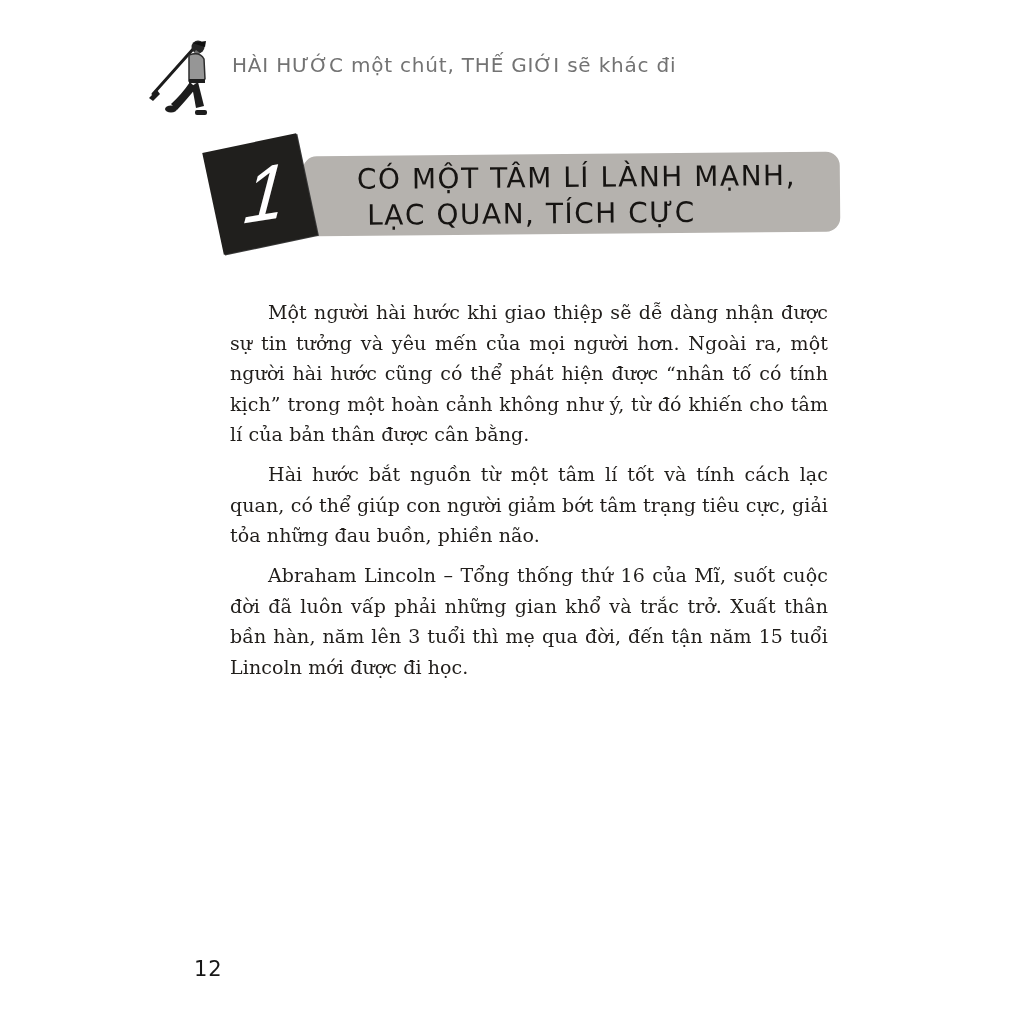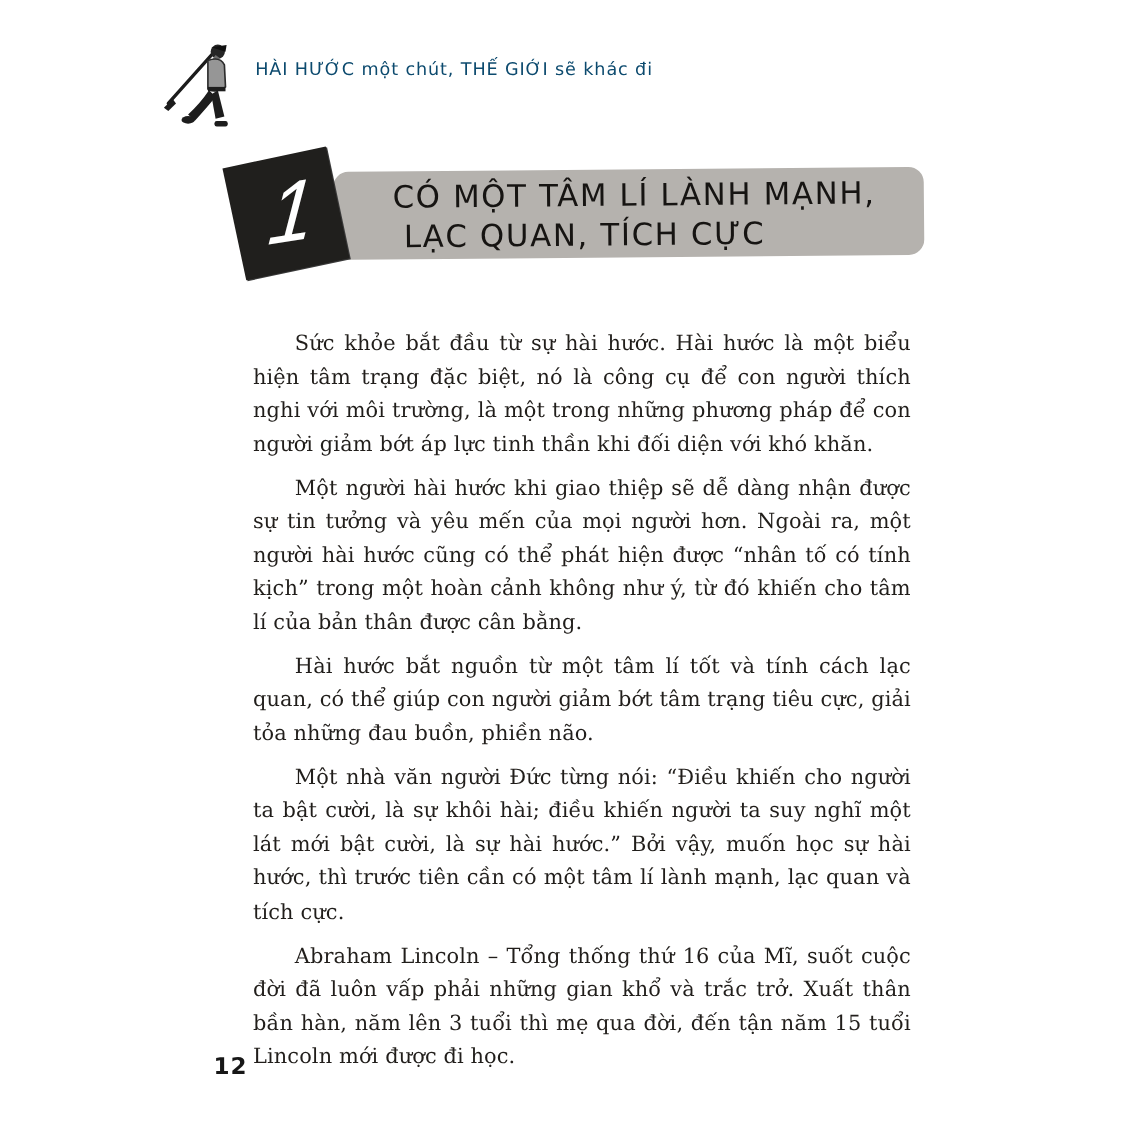--- a/index.html
+++ b/index.html
@@ -17,23 +17,23 @@
     position: absolute;
     left: 146px; top: 34px;
     display: flex;
     align-items: flex-start;
   }
   .golfer { width: 70px; height: 88px; flex: 0 0 auto; }
   .running-title {
     margin-left: 16px;
     padding-top: 19px;
     font-family: "DejaVu Sans", "Liberation Sans", sans-serif;
-    font-size: 16px;
+    font-size: 20px;
     letter-spacing: 0.8px;
-    color: #0c4a6e;
+    color: #737373;
     white-space: nowrap;
   }
 
   
   .chapter-heading { position: absolute; left: 0; top: 0; }
   .chapter-banner {
     position: absolute;
     left: 303px; top: 154px;
     width: 537px; height: 80px;
     background: #b5b2ae;
@@ -81,21 +81,21 @@
     letter-spacing: 0.1px;
     color: #211e1b;
   }
   .body-text p { text-indent: 38px; margin-bottom: 9.5px; }
 
   
   .page-number {
     position: absolute;
     left: 194px; top: 957px;
     font-family: "DejaVu Sans", "Liberation Sans", sans-serif;
-    font-weight: bold;
+    font-weight: normal;
     font-size: 21px;
     letter-spacing: 1px;
     color: #171717;
   }
 </style>
 </head>
 <body>
 
 <div class="running-header">
   <svg class="golfer" viewBox="0 0 70 88" aria-hidden="true">
@@ -127,20 +127,18 @@
   <div class="chapter-banner">
     <div class="line1">CÓ MỘT TÂM LÍ LÀNH MẠNH,</div>
     <div class="line2">LẠC QUAN, TÍCH CỰC</div>
   </div>
   <div class="chapter-number-box">
     <span class="chapter-number">1</span>
   </div>
 </div>
 
 <div class="body-text">
-  <p>Sức khỏe bắt đầu từ sự hài hước. Hài hước là một biểu hiện tâm trạng đặc biệt, nó là công cụ để con người thích nghi với môi trường, là một trong những phương pháp để con người giảm bớt áp lực tinh thần khi đối diện với khó khăn.</p>
   <p>Một người hài hước khi giao thiệp sẽ dễ dàng nhận được sự tin tưởng và yêu mến của mọi người hơn. Ngoài ra, một người hài hước cũng có thể phát hiện được “nhân tố có tính kịch” trong một hoàn cảnh không như ý, từ đó khiến cho tâm lí của bản thân được cân bằng.</p>
   <p>Hài hước bắt nguồn từ một tâm lí tốt và tính cách lạc quan, có thể giúp con người giảm bớt tâm trạng tiêu cực, giải tỏa những đau buồn, phiền não.</p>
-  <p>Một nhà văn người Đức từng nói: “Điều khiến cho người ta bật cười, là sự khôi hài; điều khiến người ta suy nghĩ một lát mới bật cười, là sự hài hước.” Bởi vậy, muốn học sự hài hước, thì trước tiên cần có một tâm lí lành mạnh, lạc quan và tích cực.</p>
   <p>Abraham Lincoln – Tổng thống thứ 16 của Mĩ, suốt cuộc đời đã luôn vấp phải những gian khổ và trắc trở. Xuất thân bần hàn, năm lên 3 tuổi thì mẹ qua đời, đến tận năm 15 tuổi Lincoln mới được đi học.</p>
 </div>
 
 <div class="page-number">12</div>
 
 </body></html>

